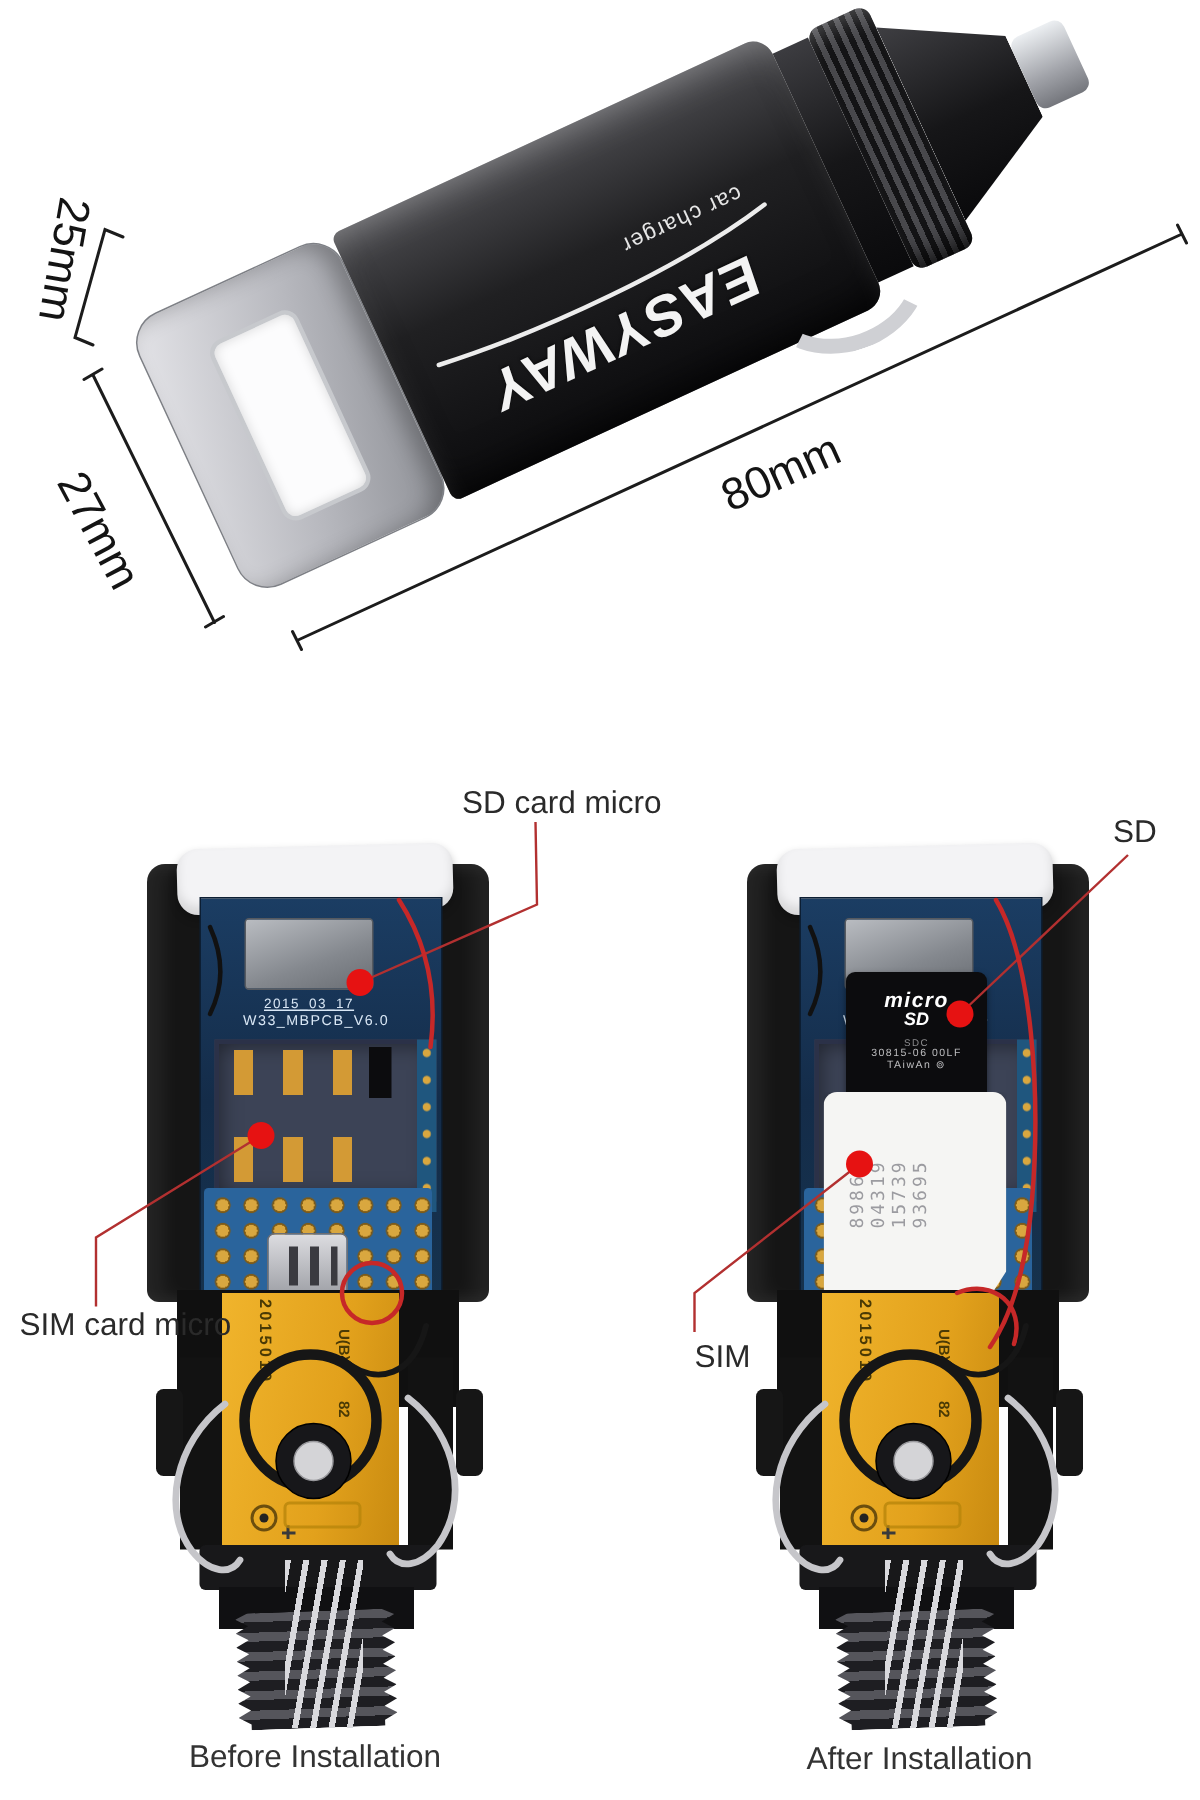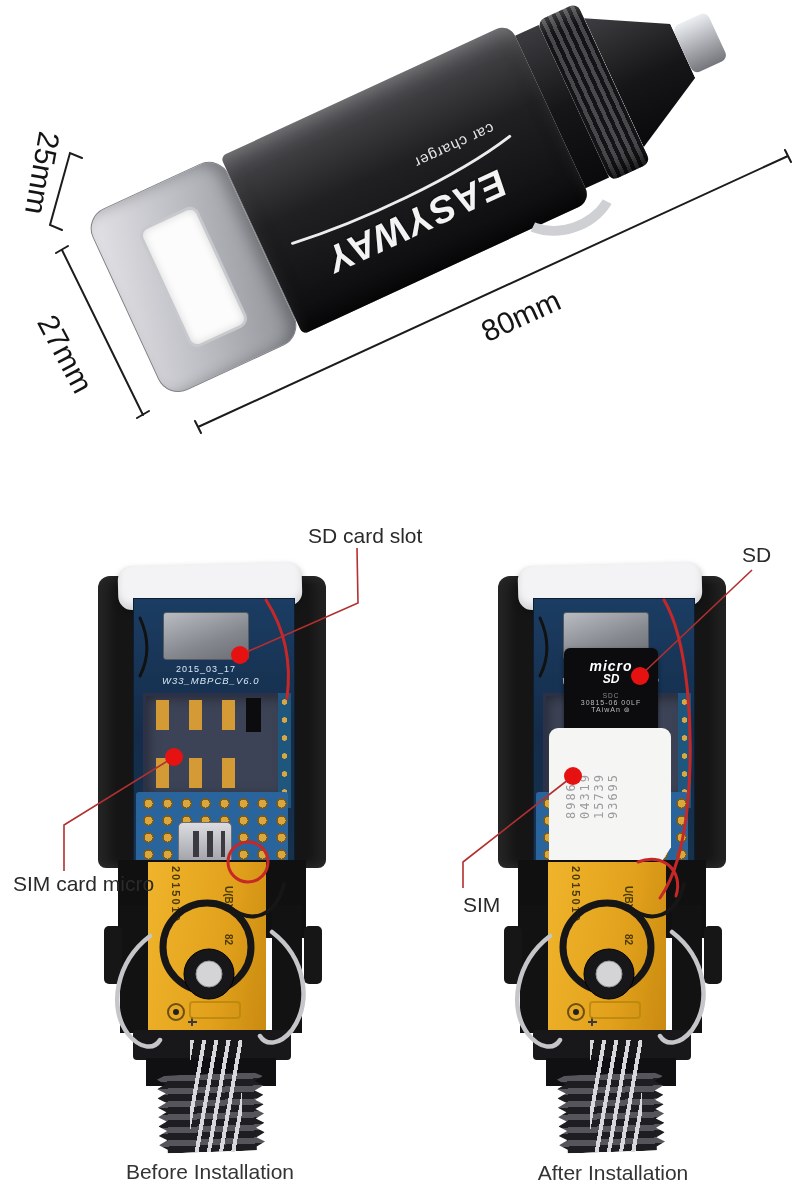--- a/index.html
+++ b/index.html
@@ -53,21 +53,21 @@
   .captab{position:absolute;top:44px;width:32px;height:14px;background:#e7e7ea;border-radius:3px;}
   .captab.t1{left:58px;} .captab.t2{left:120px;}
   .shell-top{position:absolute;left:0;top:16px;width:228px;height:292px;background:#151515;border-radius:12px 12px 8px 8px;
              box-shadow:inset 10px 0 14px rgba(255,255,255,.07), inset -10px 0 14px rgba(255,255,255,.06);}
   .shell-mid{position:absolute;left:20px;top:300px;width:188px;height:78px;background:#101010;}
   .pcb{position:absolute;left:35px;top:38px;width:160px;height:300px;
        background:linear-gradient(180deg,#1b3d63,#142c49 45%,#16344f);border:1px solid #0c1e33;}
   .shield{position:absolute;left:65px;top:52px;width:84px;height:46px;border-radius:3px;
           background:linear-gradient(160deg,#b9bcc1,#84888e 60%,#6a6e74);border:1px solid #565a60;}
   .silk{position:absolute;color:#d9e7f5;font-size:9px;letter-spacing:1px;white-space:nowrap;}
-  .silk1{left:78px;top:104px;} .silk2{left:64px;top:115px;font-size:9.5px;font-style:italic;}
+  .silk1{left:78px;top:104px;text-decoration:underline;} .silk2{left:64px;top:115px;font-size:9.5px;}
   .holder{position:absolute;left:45px;top:133px;width:142px;height:102px;background:#3c4356;
           border:3px solid #2b3148;box-shadow:inset 0 0 14px rgba(0,0,0,.5);}
   .pins{position:absolute;width:96px;height:30px;
         background:repeating-linear-gradient(90deg,#d39a35 0 13px, rgba(0,0,0,0) 13px 33px);}
   .pins.r1{left:58px;top:140px;} .pins.r2{left:58px;top:198px;}
   .holdertab{position:absolute;left:148px;top:138px;width:15px;height:34px;background:#0c0c0e;}
   .tava{position:absolute;left:180px;top:133px;width:13px;height:115px;background-color:#1f567e;
         background-image:radial-gradient(circle,#d9a73f 0 2.5px, rgba(0,0,0,0) 3px);background-size:13px 18px;}
   .padstrip{position:absolute;left:38px;top:232px;width:152px;height:72px;background-color:#2a649c;border-radius:3px;
             background-image:radial-gradient(circle,#d9a73f 0 4px,#7c5a18 4px 5px,rgba(0,0,0,0) 5.5px);
@@ -272,21 +272,21 @@
     </g>
 
     <g fill="none" stroke="#c6c6ca" stroke-width="4.5" stroke-linecap="round">
       <path d="M150,936 C116,962 108,1008 128,1034 C140,1049 154,1050 160,1040"></path>
       <path d="M272,932 C306,958 312,1002 292,1030 C280,1045 266,1046 260,1036"></path>
       <path d="M550,936 C516,962 508,1008 528,1034 C540,1049 554,1050 560,1040"></path>
       <path d="M672,932 C706,958 712,1002 692,1030 C680,1045 666,1046 660,1036"></path>
     </g>
   </svg>
 
-  <div class="lbl" style="left:308px;top:524px;">SD card slot</div>
+  <div class="lbl" style="left:308px;top:524px;">SD card micro</div>
   <div class="lbl" style="left:742px;top:543px;">SD</div>
   <div class="lbl" style="left:13px;top:872px;">SIM card micro</div>
   <div class="lbl" style="left:447px;top:893px;margin-left:16px;">SIM</div>
 
   <div class="cap-text" style="left:488px;top:1161px;">After Installation</div>
   <div class="cap-text" style="left:85px;top:1160px;">Before Installation</div>
 
 </div>
 
 </body></html>

